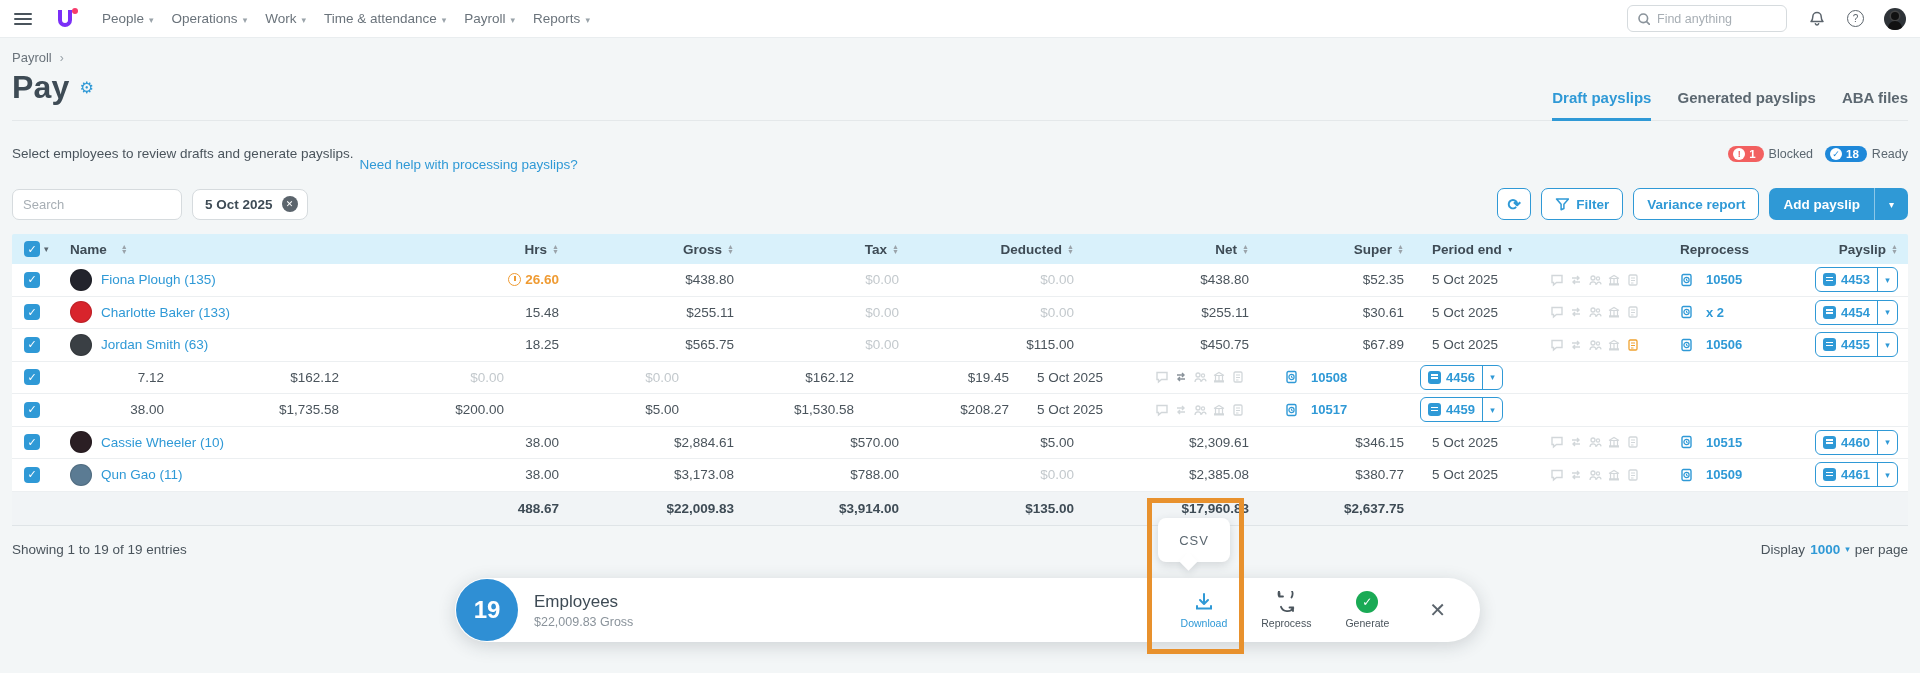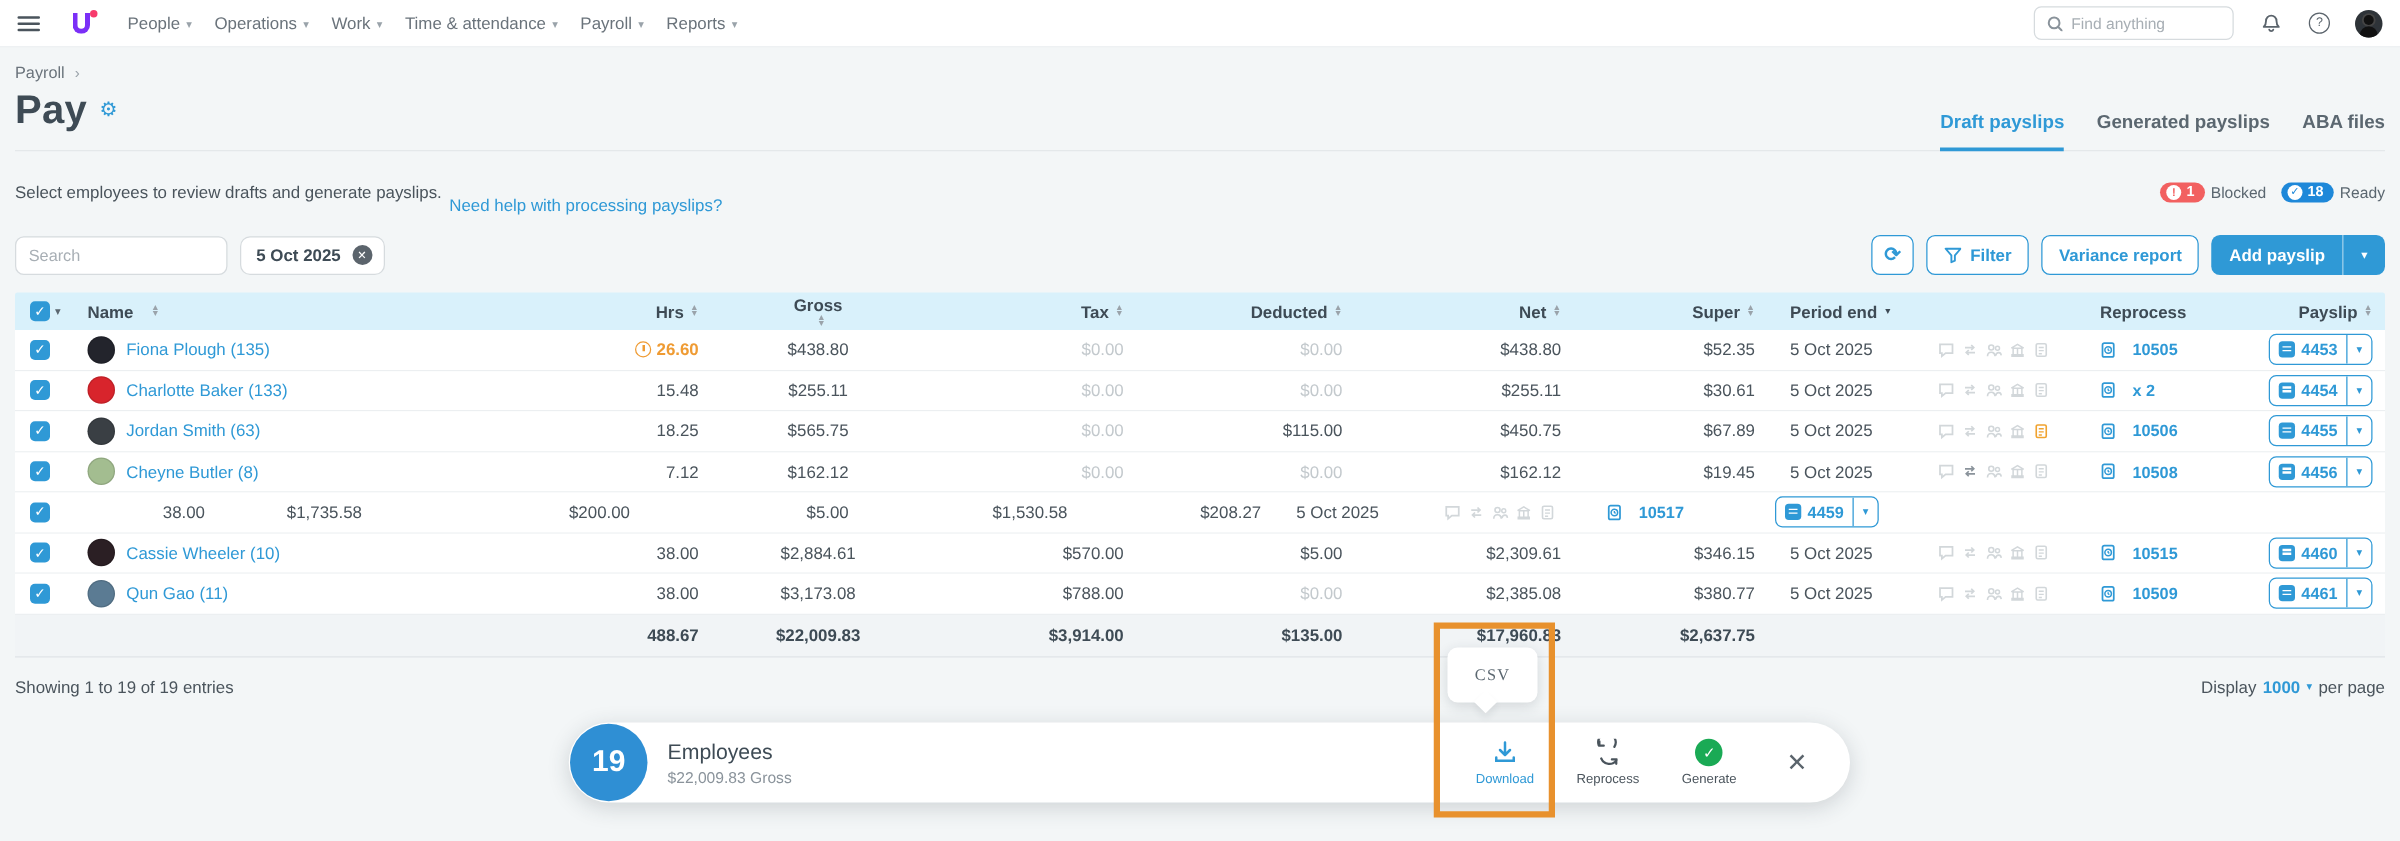--- a/index.html
+++ b/index.html
@@ -66,21 +66,21 @@
   
   .tablewrap { margin-top:14px; }
   .tr { display:flex; align-items:center; background:#fff; border-bottom:1px solid #eceff1; height:32.5px; }
   .tr.head { background:#d9f1fb; border-bottom:none; height:30px; border-radius:2px 2px 0 0; font-weight:bold; font-size:13px; color:#3e4b55; }
   .tr.totals { background:#f1f4f6; font-weight:bold; height:34px; border-bottom:1px solid #dfe4e7; font-size:13.5px; color:#3e4b55; }
   .td { padding:0 8px; font-size:13.5px; display:flex; align-items:center; }
   .num { justify-content:flex-end; text-align:right; }
   .col-check { width:50px; gap:4px; padding-left:12px; }
   .col-name { flex:1; gap:9px; }
   .col-hrs { width:110px; }
-  .col-gross { width:175px;flex-direction:column; }
+  .col-gross { width:175px; }
   .col-tax { width:165px; }
   .col-ded { width:175px; }
   .col-net { width:175px; }
   .col-super { width:155px; }
   .col-period { width:130px; padding-left:20px; }
   .col-icons { width:130px; gap:5px; }
   .col-ts { width:118px; gap:5px; }
   .col-pay { width:118px; justify-content:flex-end; padding-right:10px; }
   .cb { width:16px; height:16px; border-radius:4px; background:#2f99d6; color:#fff; font-size:11px; display:flex; align-items:center; justify-content:center; cursor:pointer; }
   .head-caret { font-size:9px; color:#5b6770; cursor:pointer; }
@@ -120,21 +120,21 @@
   .ab-sub { font-size:12.5px; color:#8a939b; margin-top:3px; }
   .ab-actions { margin-left:auto; display:flex; align-items:center; gap:34px; padding-right:34px; }
   .ab-btn { display:flex; flex-direction:column; align-items:center; gap:4px; cursor:pointer; color:#4a545c; }
   .ab-btn .lbl { font-size:10.5px; }
   .ab-btn.blue { color:#2f99d6; }
   .ab-ico { width:22px; height:22px; display:flex; align-items:center; justify-content:center; }
   .gen-circle { width:22px; height:22px; border-radius:50%; background:#1aaa55; color:#fff; font-size:12px; display:flex; align-items:center; justify-content:center; font-weight:bold; }
   .ab-close { font-size:20px; color:#5b646c; cursor:pointer; margin-left:6px; }
 
   
-  .tooltip { position:absolute; left:1158px; top:518px; width:72px; height:44px; background:#fff; border-radius:8px; box-shadow:0 3px 10px rgba(40,50,60,.16); display:flex; align-items:center; justify-content:center; font-size:13px; letter-spacing:1px; color:#5b6770; z-index:40;font-family:Liberation Serif, serif; }
+  .tooltip { position:absolute; left:1158px; top:518px; width:72px; height:44px; background:#fff; border-radius:8px; box-shadow:0 3px 10px rgba(40,50,60,.16); display:flex; align-items:center; justify-content:center; font-size:13px; letter-spacing:1px; color:#5b6770; z-index:40; }
   .tooltip::after { content:""; position:absolute; left:24px; bottom:-6px; width:13px; height:13px; background:#fff; transform:rotate(45deg); box-shadow:3px 3px 6px rgba(40,50,60,.08); }
   .annotation { position:absolute; left:1147px; top:498px; width:97px; height:156px; border:5px solid #e8912d; z-index:50; pointer-events:none; }
 </style>
 </head>
 <body>
 
 <svg width="0" height="0" style="position:absolute">
   <defs>
     <g id="i-comment">
         <path d="M2 2.5h10v7H6.5L3.5 12V9.5H2z" fill="none" stroke="currentColor" stroke-width="1.4"></path>
@@ -555,24 +555,20 @@
               </span>
               <span class="payslip-caret">▾</span>
             </span>
           </div>
       </div>
 
       <div class="tr">
         <div class="td col-check">
             <span class="cb">✓</span>
           </div>
-        <div class="td col-name">
-            <span class="avatar a4"></span>
-            <a class="namelink">Cheyne Butler (8)</a>
-          </div>
         <div class="td col-hrs num">7.12</div>
         <div class="td col-gross num">$162.12</div>
         <div class="td col-tax num muted">$0.00</div>
         <div class="td col-ded num muted">$0.00</div>
         <div class="td col-net num">$162.12</div>
         <div class="td col-super num">$19.45</div>
         <div class="td col-period">5 Oct 2025</div>
         <div class="td col-icons">
           <span class="mini">
               <svg>

